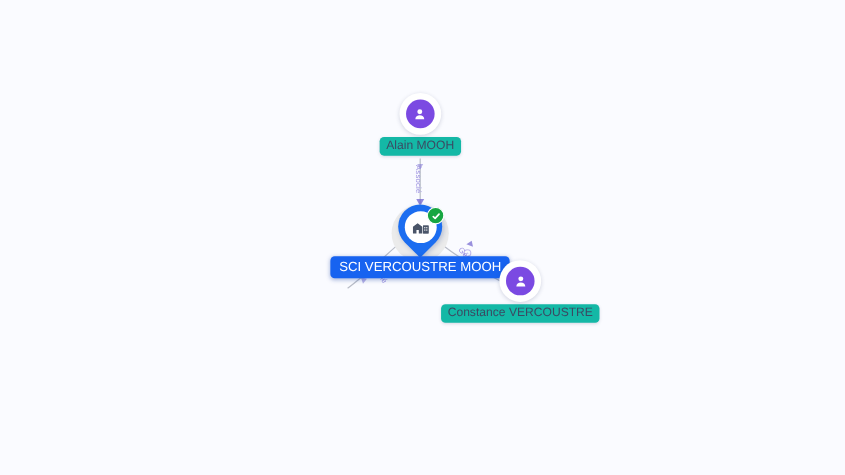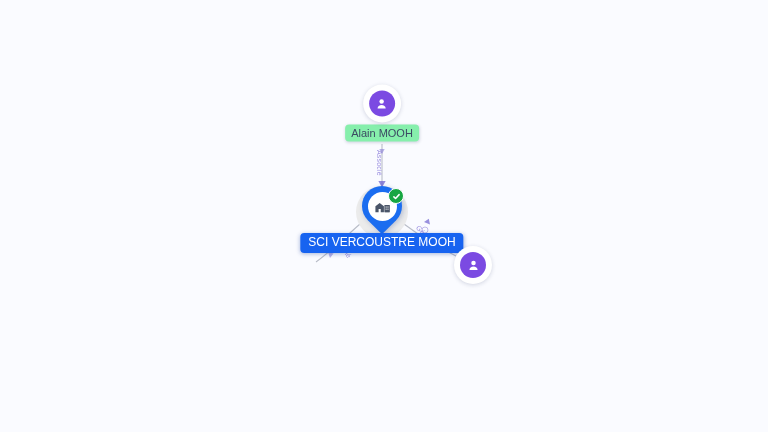--- a/index.html
+++ b/index.html
@@ -137,21 +137,21 @@
     top: 2px;
     display: flex;
     align-items: center;
     justify-content: center;
     z-index: 4;
   }
 
   
   .node-label {
     margin-top: 2px;
-    background: #86efac;
+    background: #14b8a6;
     border-radius: 4px;
     padding: 2px 6px 3px 6px;
     font-size: 11px;
     line-height: 12px;
     color: #3b4a63;
     white-space: nowrap;
     box-shadow: 0 1px 3px rgba(30, 40, 90, 0.16);
   }
 
   .node-label-selected {
@@ -247,15 +247,16 @@
 
   <div class="node" id="node-constance" style="left:473px; top:265px;">
     <div class="node-circle">
       <div class="glyph-circle glyph-person">
         <svg width="15" height="15" viewBox="0 0 24 24" fill="#ffffff">
           <circle cx="12" cy="8" r="3.6"></circle>
           <path d="M5.5 19c0-3.6 2.9-5.6 6.5-5.6s6.5 2 6.5 5.6z"></path>
         </svg>
       </div>
     </div>
+    <div class="node-label">Constance VERCOUSTRE</div>
   </div>
 
 </div>
 
 </body></html>

